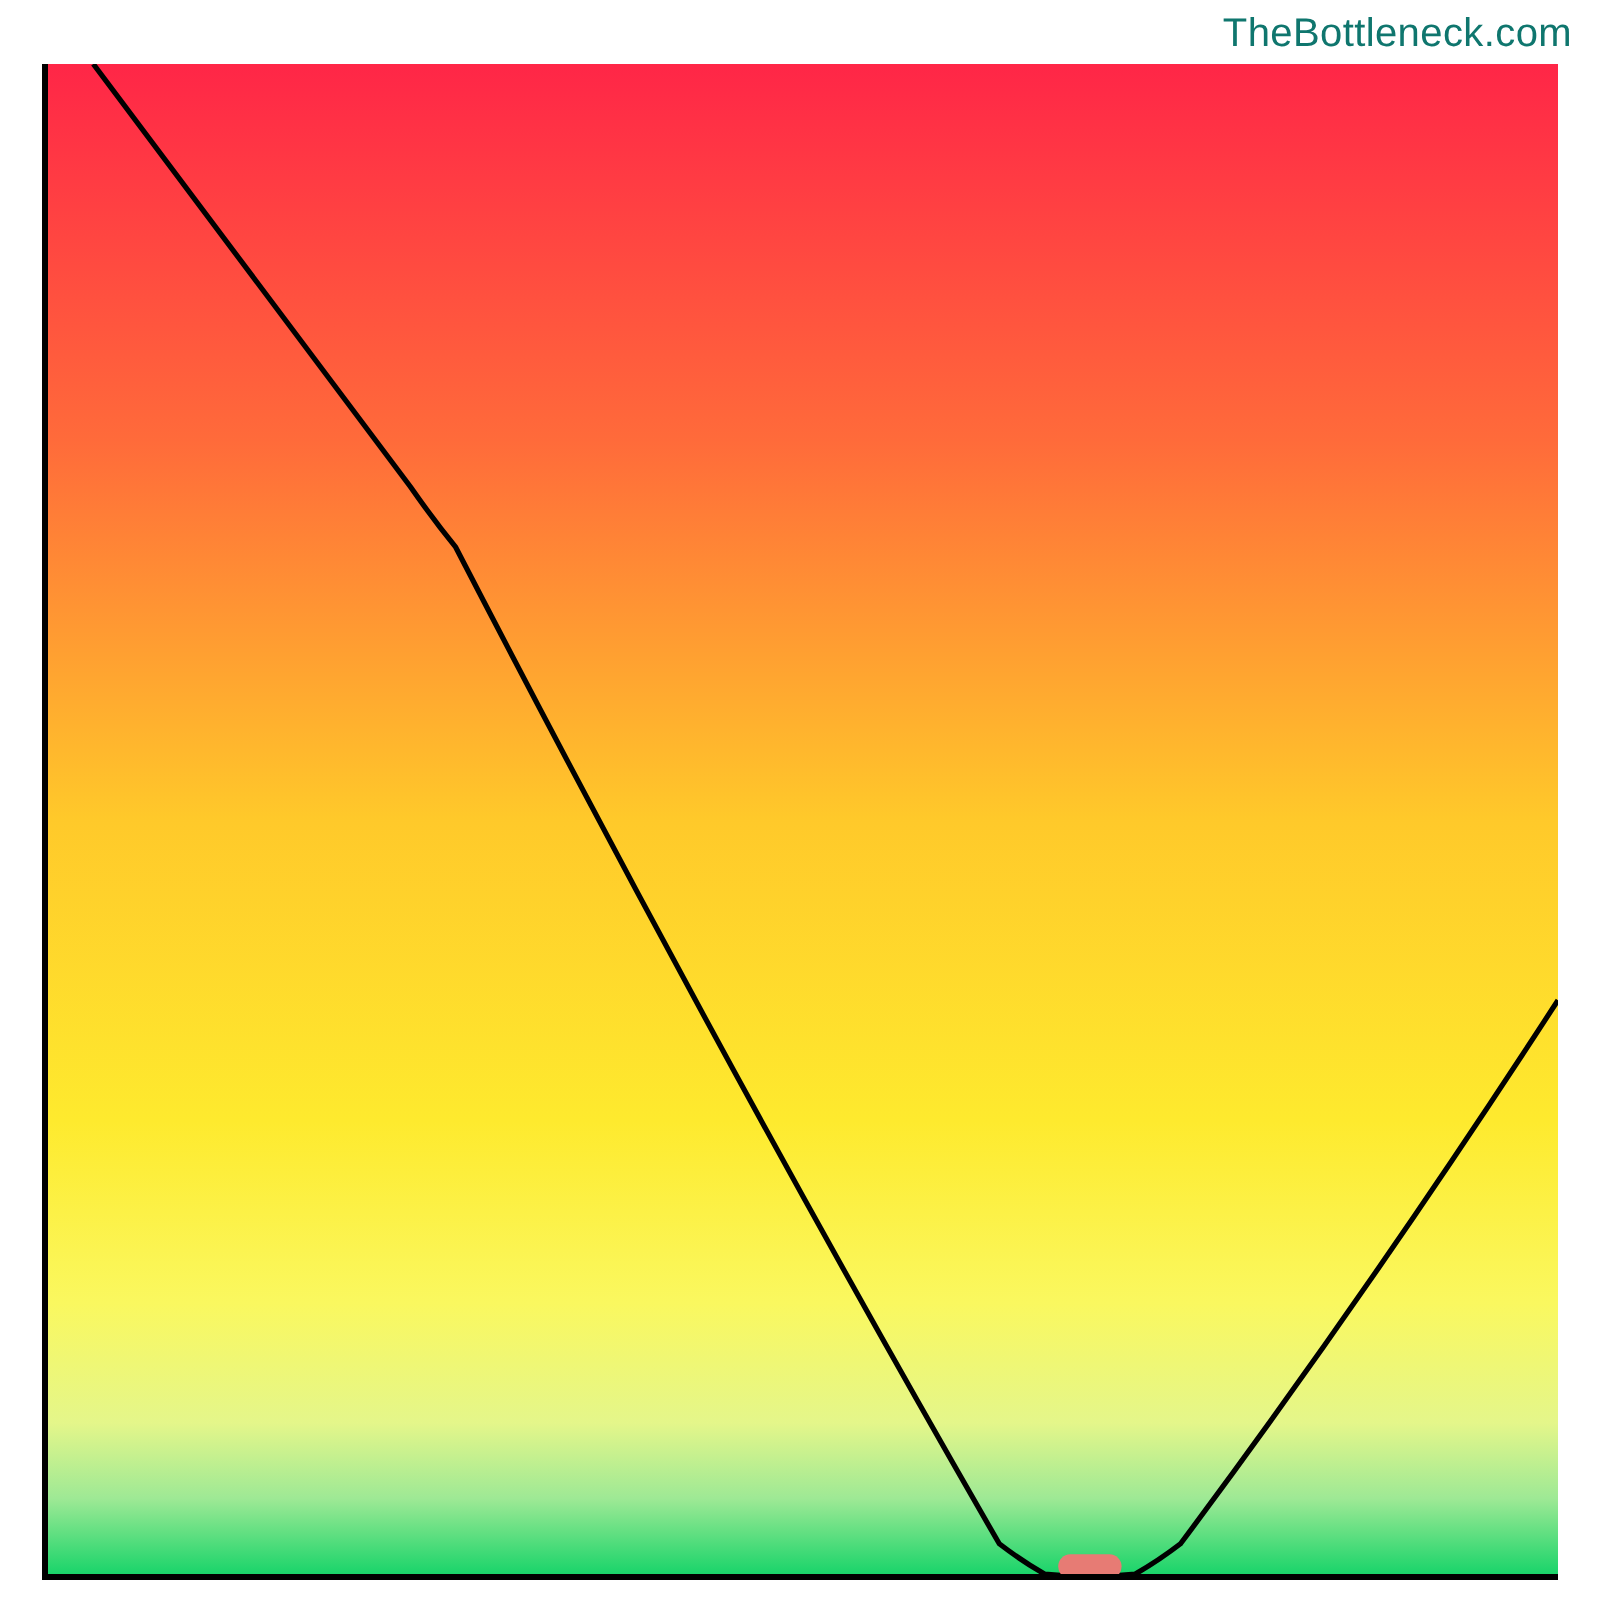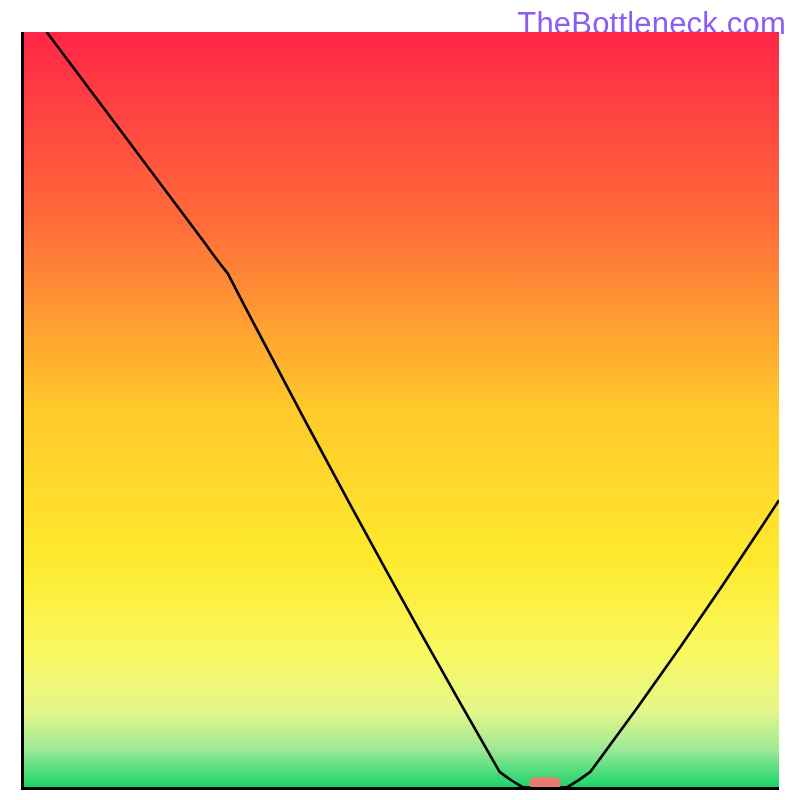--- a/index.html
+++ b/index.html
@@ -13,22 +13,22 @@
   }
   .frame {
     position: relative;
     width: 800px;
     height: 800px;
   }
   .watermark {
     position: absolute;
     top: 6px;
     right: 14px;
-    color: #8b5cf6;
-    font-size: 31px;
+    color: #0f766e;
+    font-size: 20px;
     font-weight: 400;
     letter-spacing: 0.2px;
   }
   .plot-box {
     position: absolute;
     left: 21px;
     top: 32px;
     width: 758px;
     height: 758px;
     border-left: 3px solid #000;

